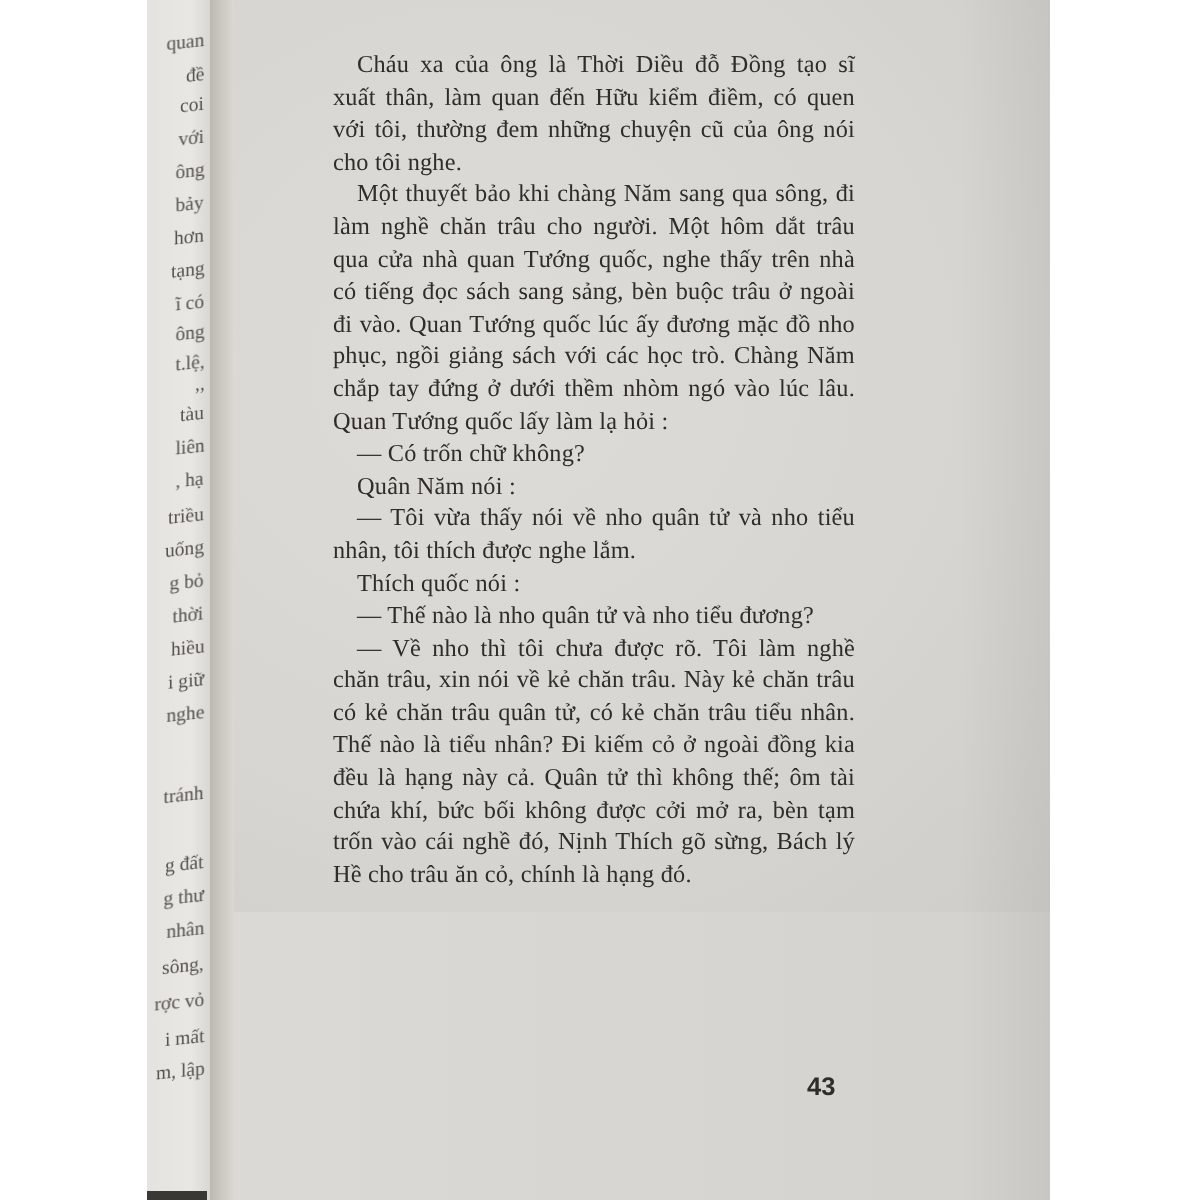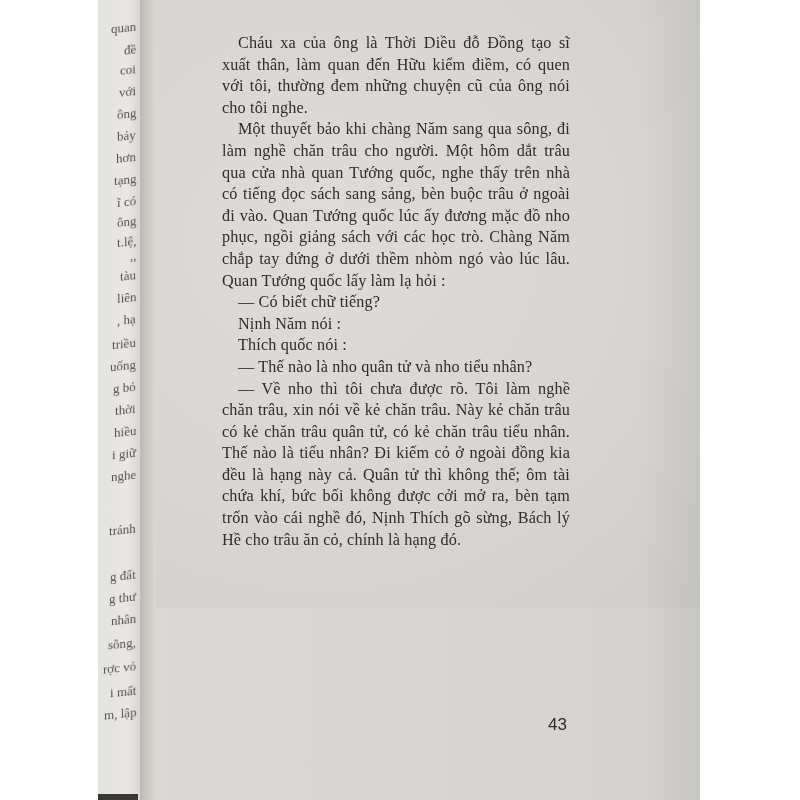--- a/index.html
+++ b/index.html
@@ -75,24 +75,24 @@
       color: #2f2d2a;
       text-align: justify;
       letter-spacing: 0.15px;
     }
     .text-block p {
       margin: 0;
       text-indent: 16px;
     }
     .page-number {
       position: absolute;
-      left: 392px;
+      left: 382px;
       top: 715px;
       font-family: "Liberation Sans", sans-serif;
-      font-weight: normal;
+      font-weight: bold;
       font-size: 17px;
       color: #2f2d2a;
     }
     .bottom-edge {
       position: absolute;
       left: 0;
       bottom: 0;
       width: 40px;
       height: 6px;
       background: #3a3834;
@@ -132,22 +132,23 @@
       <span class="frag" style="top: 636px;">sông,</span>
       <span class="frag" style="top: 660px;">rợc vỏ</span>
       <span class="frag" style="top: 684px;">i mất</span>
       <span class="frag" style="top: 706px;">m, lập</span>
     </div>
   <div class="gutter"></div>
   <div class="right-page">
     <div class="text-block">
       <p>Cháu xa của ông là Thời Diều đỗ Đồng tạo sĩ xuất thân, làm quan đến Hữu kiểm điềm, có quen với tôi, thường đem những chuyện cũ của ông nói cho tôi nghe.</p>
       <p>Một thuyết bảo khi chàng Năm sang qua sông, đi làm nghề chăn trâu cho người. Một hôm dắt trâu qua cửa nhà quan Tướng quốc, nghe thấy trên nhà có tiếng đọc sách sang sảng, bèn buộc trâu ở ngoài đi vào. Quan Tướng quốc lúc ấy đương mặc đồ nho phục, ngồi giảng sách với các học trò. Chàng Năm chắp tay đứng ở dưới thềm nhòm ngó vào lúc lâu. Quan Tướng quốc lấy làm lạ hỏi :</p>
-      <p>— Có biết chữ tiếng?</p>
-      <p>Nịnh Năm nói :</p>
+      <p>— Có trốn chữ không?</p>
+      <p>Quân Năm nói :</p>
+      <p>— Tôi vừa thấy nói về nho quân tử và nho tiểu nhân, tôi thích được nghe lắm.</p>
       <p>Thích quốc nói :</p>
-      <p>— Thế nào là nho quân tử và nho tiểu nhân?</p>
+      <p>— Thế nào là nho quân tử và nho tiểu đương?</p>
       <p>— Về nho thì tôi chưa được rõ. Tôi làm nghề chăn trâu, xin nói về kẻ chăn trâu. Này kẻ chăn trâu có kẻ chăn trâu quân tử, có kẻ chăn trâu tiểu nhân. Thế nào là tiểu nhân? Đi kiếm cỏ ở ngoài đồng kia đều là hạng này cả. Quân tử thì không thế; ôm tài chứa khí, bức bối không được cởi mở ra, bèn tạm trốn vào cái nghề đó, Nịnh Thích gõ sừng, Bách lý Hề cho trâu ăn cỏ, chính là hạng đó.</p>
     </div>
     <div class="page-number">43</div>
   </div>
   <div class="bottom-edge"></div>
 </div>
 
 </body></html>

